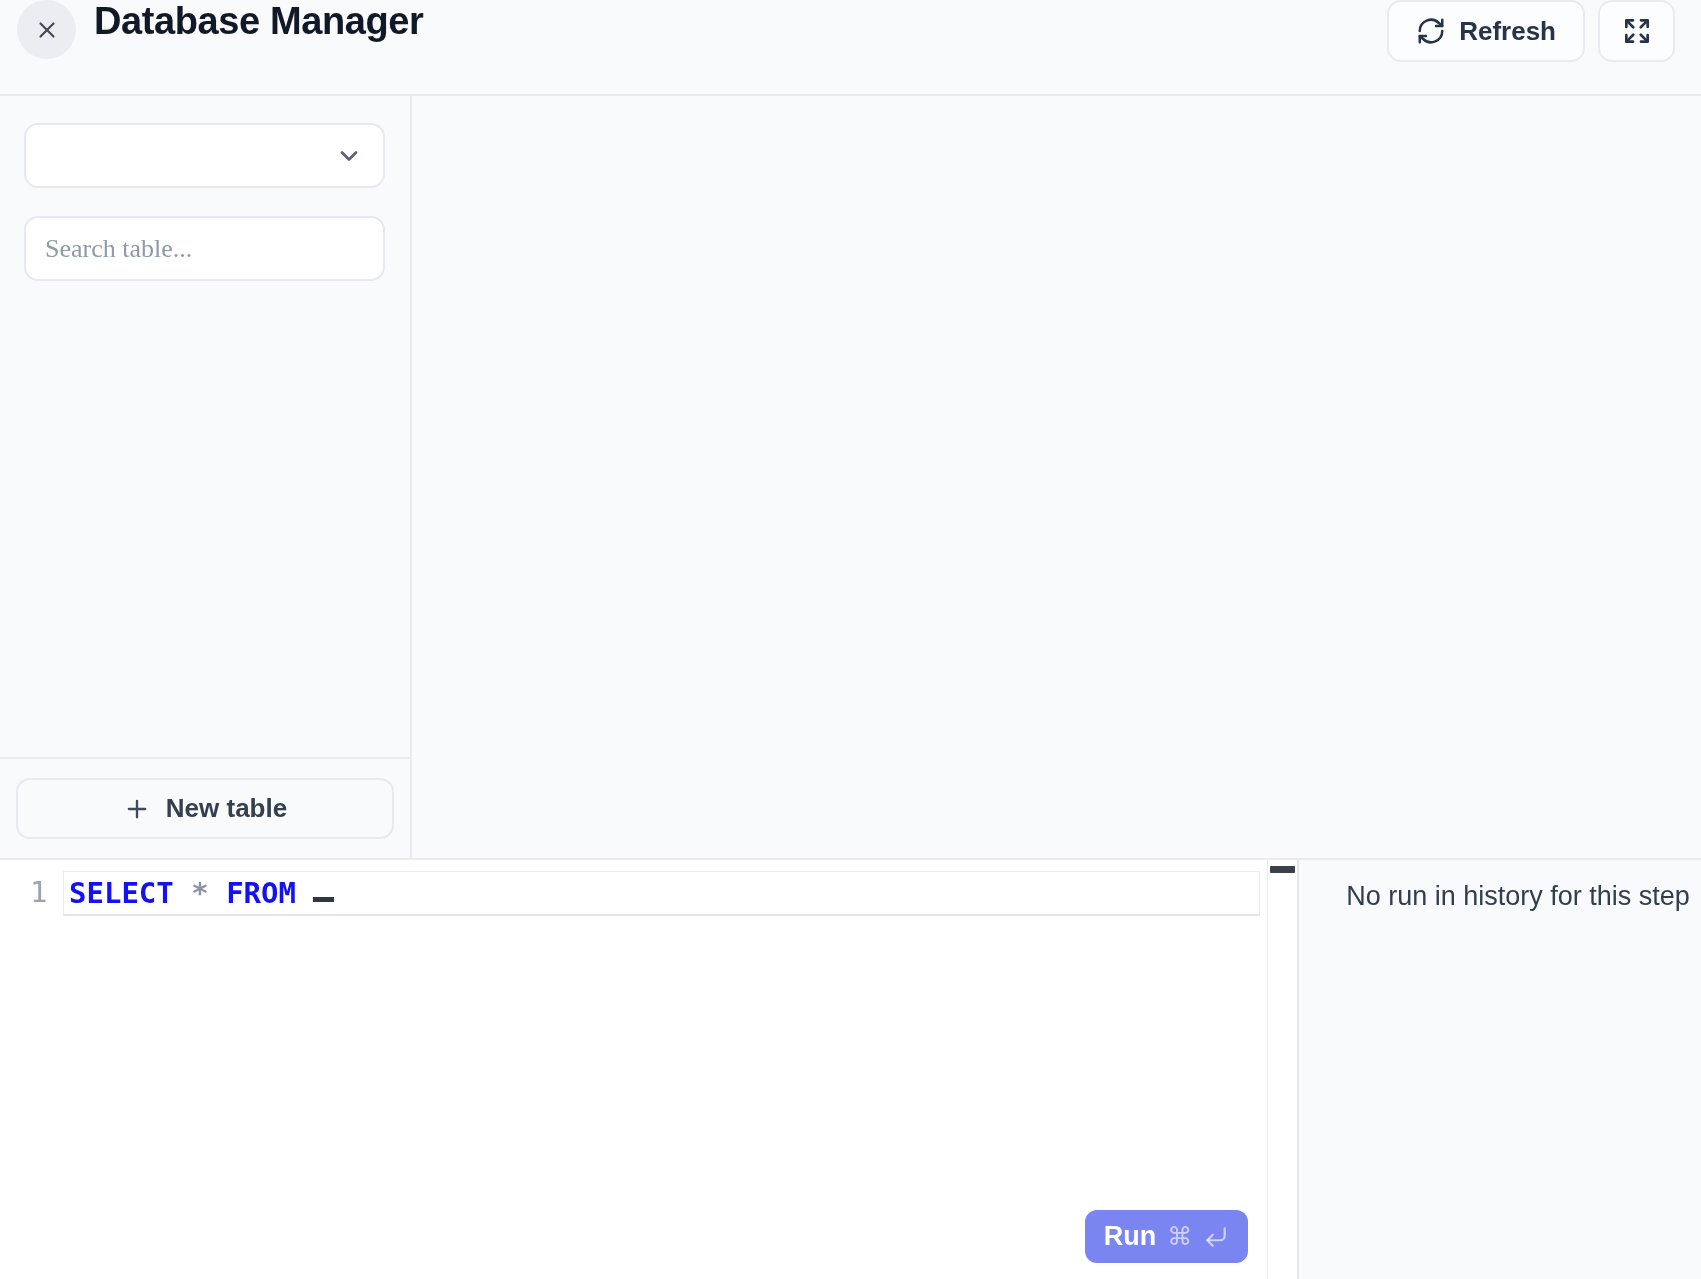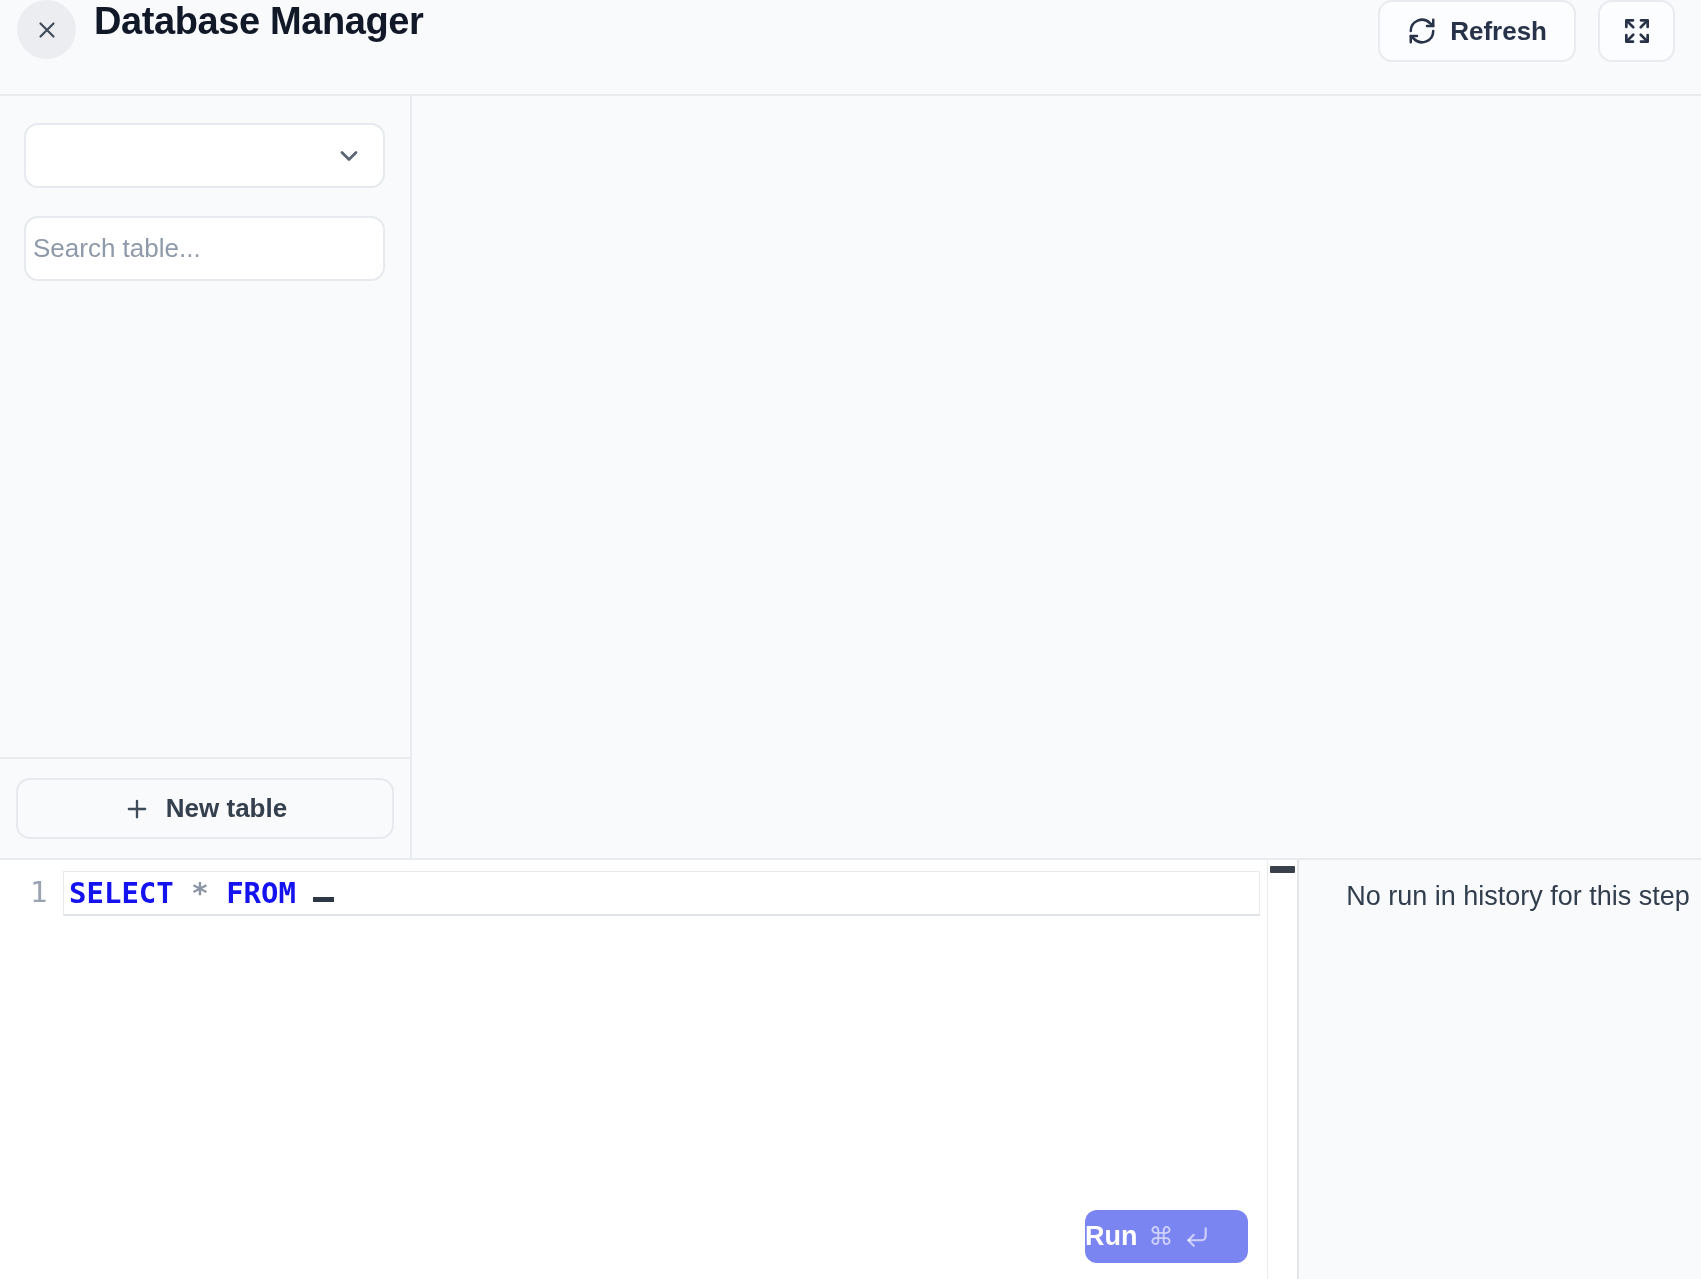--- a/index.html
+++ b/index.html
@@ -14,21 +14,21 @@
     background:#f9fafc; border-bottom:2px solid #e9ebef;
     display:flex; align-items:flex-start; padding:0 26px 2px 17px;
   }
   .close-btn {
     width:59px; height:59px; border-radius:50%; background:#ebedf1; border:none;
     display:flex; align-items:center; justify-content:center; color:#3f4a5a; cursor:pointer; flex:none;
   }
   .page-title {
     margin-left:18px; font-size:38px; font-weight:700; color:#111827; letter-spacing:-0.4px;
   }
-  .header-actions { margin-left:auto; display:flex; align-items:center; gap:22px; }
+  .header-actions { margin-left:auto; display:flex; align-items:center; gap:13px; }
   .hbtn {
     height:62px; background:#fcfdfe; border:2px solid #e8ebef; border-radius:14px;
     display:flex; align-items:center; justify-content:center; gap:13px;
     font-family:inherit; font-size:26px; font-weight:600; color:#28334a; cursor:pointer;
   }
   .refresh-btn { padding:0 27px; }
   .expand-btn { width:77px; }
   .hbtn svg { flex:none; }
   
   .sidebar {
@@ -37,22 +37,22 @@
     display:flex; flex-direction:column;
   }
   .sidebar-top { padding:27px 25px 0 24px; }
   .db-select {
     height:65px; background:#ffffff; border:2px solid #e6e9ee; border-radius:14px;
     display:flex; align-items:center; justify-content:space-between;
     padding:0 20px; color:#5b6573; font-size:26px; cursor:pointer;
   }
   .search-input {
     margin-top:28px; width:100%; height:65px; background:#ffffff;
-    border:2px solid #e6e9ee; border-radius:14px; padding:0 7px;
-    font-family:Liberation Sans, sans-serif; font-size:26px; color:#111827; outline:none;
+    border:2px solid #e6e9ee; border-radius:14px; padding:0 19px;
+    font-family:Liberation Serif, serif; font-size:26px; color:#111827; outline:none;
   }
   .search-input::placeholder { color:#8e99a9; }
   .table-list { flex:1; }
   .sidebar-footer { border-top:2px solid #e9ebef; padding:19px 16px; }
   .new-table-btn {
     width:100%; height:61px; background:transparent; border:2px solid #e6e9ee; border-radius:14px;
     display:flex; align-items:center; justify-content:center; gap:15px;
     font-family:inherit; font-size:26px; font-weight:600; color:#35404f; cursor:pointer;
   }
   
@@ -72,21 +72,21 @@
   }
   .tok-kw { color:#1412ef; }
   .tok-op { color:#8b95a5; }
   .caret {
     display:inline-block; width:21px; height:5px; background:#2d3745;
     vertical-align:baseline; position:relative; top:-1px;
   }
   .run-btn {
     position:absolute; right:19px; bottom:16px; width:163px; height:53px;
     background:#7b85f2; border:none; border-radius:12px; cursor:pointer;
-    display:flex; align-items:center; justify-content:flex-start; gap:11px;
+    display:flex; align-items:center; justify-content:center; gap:11px;
     font-family:inherit; font-size:27px; font-weight:700; color:#ffffff;
   }
   .run-kbd { font-size:25px; font-weight:400; color:rgba(255,255,255,0.62); }
   .run-btn svg { color:rgba(255,255,255,0.62); }
   .editor-scrollbar { position:relative; width:30px; background:#ffffff; border-left:1px solid #eaecef; flex:none; }
   .scroll-thumb { position:absolute; top:6px; left:2px; width:25px; height:7px; background:#3a414b; border-radius:1px; }
   .history-panel {
     flex:1; background:#f9fafc; border-left:2px solid #e2e5ea;
     text-align:center; padding-top:21px; font-size:27px; color:#323e4e;padding-left:36px;
   }

